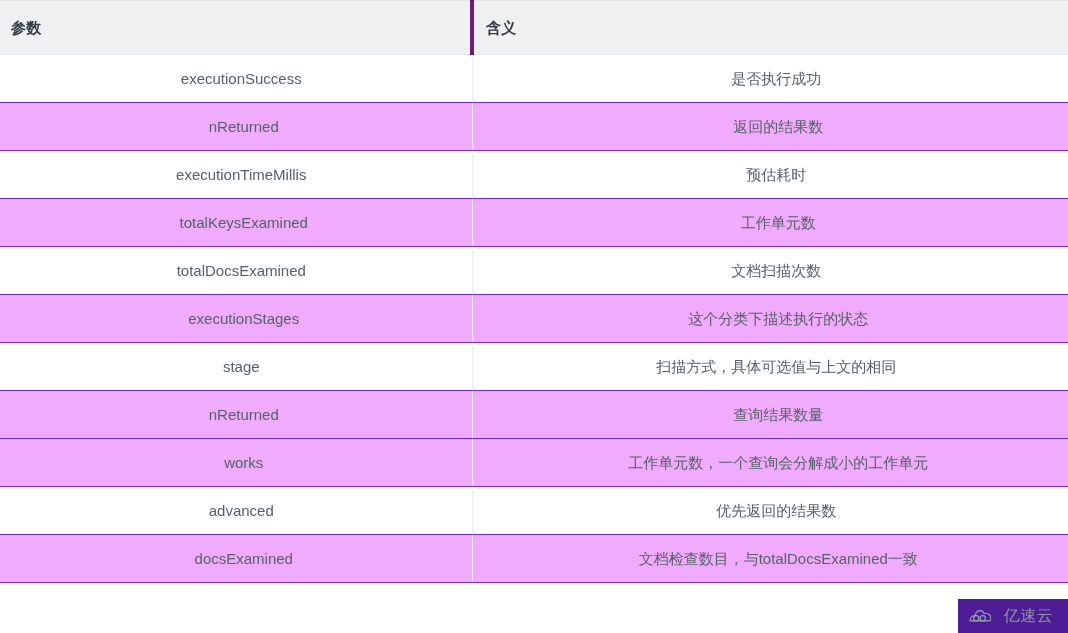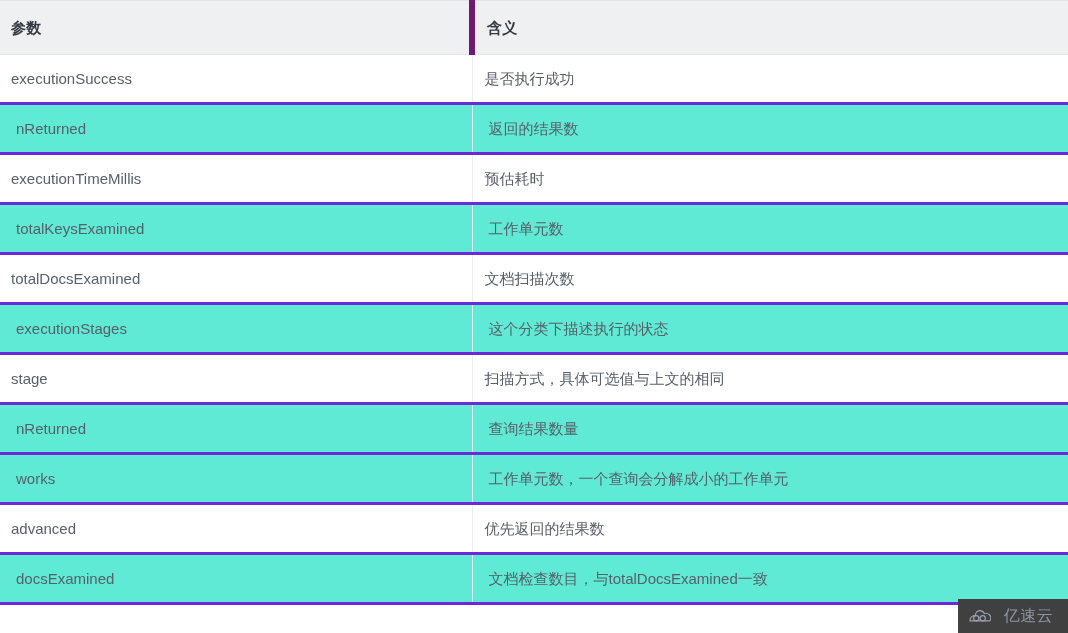--- a/index.html
+++ b/index.html
@@ -43,59 +43,59 @@
     padding: 15px 0 15px 11px;
     height: 23px;
     line-height: 23px;
     border-bottom: 1px solid #e3e6e8;
     vertical-align: middle;
     white-space: nowrap;
     letter-spacing: 0.2px;
   }
 
   table.param-table thead th.th-meaning {
-    border-left: 6px solid #701a75;
+    border-left: 4px solid #701a75;
     padding-left: 12px;
   }
 
   table.param-table tbody td {
     font-size: 15px;
     color: #58606a;
-    text-align: left;
+    text-align: center;
     padding: 0 0 0 11px;
     height: 47px;
     line-height: 47px;
-    border-bottom: 3px solid #6d28d9;
+    border-bottom: 1px solid #6d28d9;
     vertical-align: middle;
     white-space: nowrap;
     overflow: hidden;
     text-overflow: ellipsis;
   }
 
   table.param-table tbody td.td-meaning {
     border-left: 1px solid #ebeef0;
     padding-left: 12px;
   }
 
   table.param-table tbody tr.row-odd td {
     background: #ffffff;
   }
   table.param-table tbody tr.row-even td {
-    background: #5eead4;
+    background: #f0abfc;
     padding-left: 16px;
   }
 
   
   .watermark {
     position: absolute;
     right: 0;
     bottom: 0;
     width: 110px;
     height: 34px;
-    background: #404040;
+    background: #4c1d95;
     display: flex;
     align-items: center;
     justify-content: center;
     gap: 13px;
     box-sizing: border-box;
     padding-right: 4px;
   }
   .watermark .wm-logo {
     display: block;
     width: 22px;

